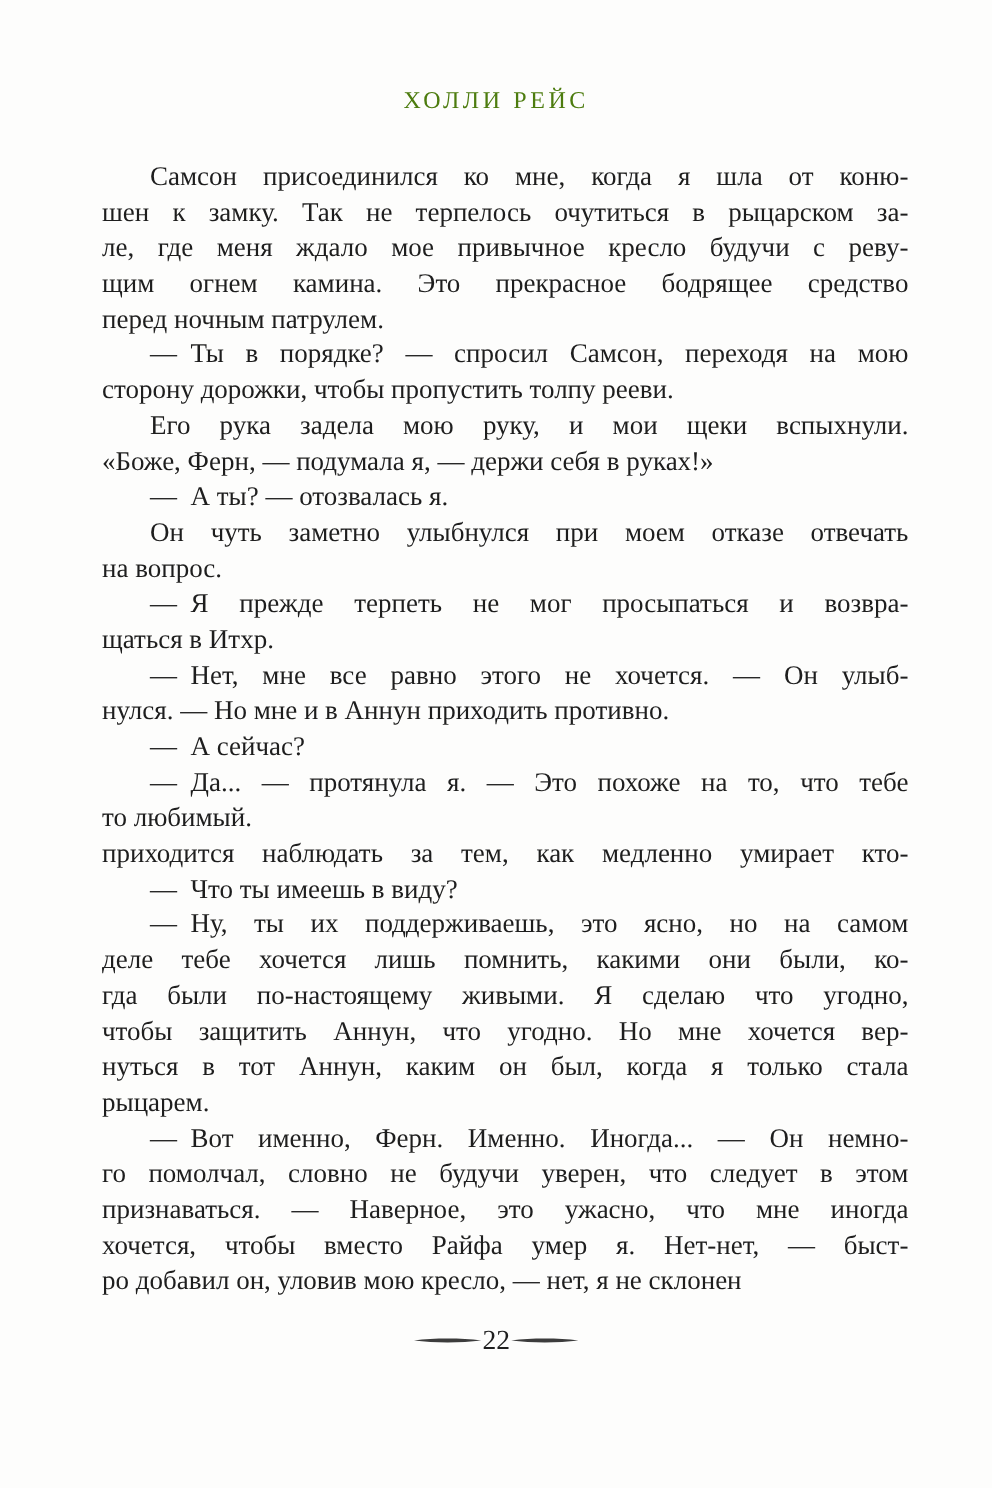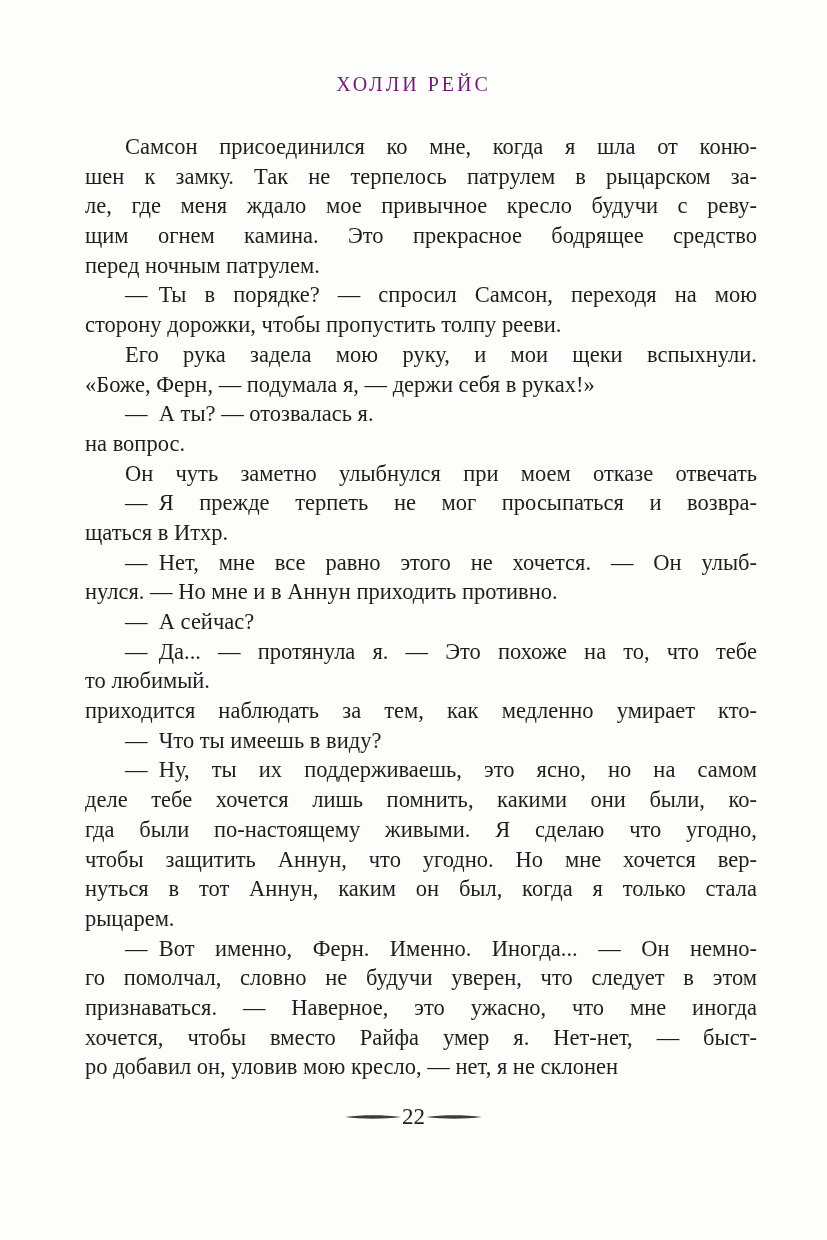--- a/index.html
+++ b/index.html
@@ -17,21 +17,21 @@
   }
   .running-head {
     position: absolute;
     top: 72px;
     left: 0;
     width: 827px;
     text-align: center;
     font-size: 20px;
     line-height: 24px;
     letter-spacing: 3px;
-    color: #701a75;
+    color: #4d7c0f;
   }
   .body-text {
     position: absolute;
     top: 132px;
     left: 85px;
     width: 672px;
     font-size: 22.5px;
     color: #1e1e1e;
   }
   .para {
@@ -80,39 +80,39 @@
 </head>
 <body>
 
 <div class="page" style="background: rgb(253, 253, 252); color: rgb(30, 30, 30);">
 
   <div class="running-head">ХОЛЛИ РЕЙС</div>
 
   <div class="body-text">
       <div class="para">
         <div class="line first">Самсон присоединился ко мне, когда я шла от коню-</div>
-        <div class="line">шен к замку. Так не терпелось патрулем в рыцарском за-</div>
+        <div class="line">шен к замку. Так не терпелось очутиться в рыцарском за-</div>
         <div class="line">ле, где меня ждало мое привычное кресло будучи с реву-</div>
         <div class="line">щим огнем камина. Это прекрасное бодрящее средство</div>
         <div class="line last">перед ночным патрулем.</div>
       </div>
       <div class="para">
         <div class="line first">— Ты в порядке? — спросил Самсон, переходя на мою</div>
         <div class="line last">сторону дорожки, чтобы пропустить толпу рееви.</div>
       </div>
       <div class="para">
         <div class="line first">Его рука задела мою руку, и мои щеки вспыхнули.</div>
         <div class="line last">«Боже, Ферн, — подумала я, — держи себя в руках!»</div>
       </div>
       <div class="para">
         <div class="line first last">— А ты? — отозвалась я.</div>
       </div>
       <div class="para">
+        <div class="line first">Он чуть заметно улыбнулся при моем отказе отвечать</div>
         <div class="line last">на вопрос.</div>
-        <div class="line first">Он чуть заметно улыбнулся при моем отказе отвечать</div>
       </div>
       <div class="para">
         <div class="line first">— Я прежде терпеть не мог просыпаться и возвра-</div>
         <div class="line last">щаться в Итхр.</div>
       </div>
       <div class="para">
         <div class="line first">— Нет, мне все равно этого не хочется. — Он улыб-</div>
         <div class="line last">нулся. — Но мне и в Аннун приходить противно.</div>
       </div>
       <div class="para">

